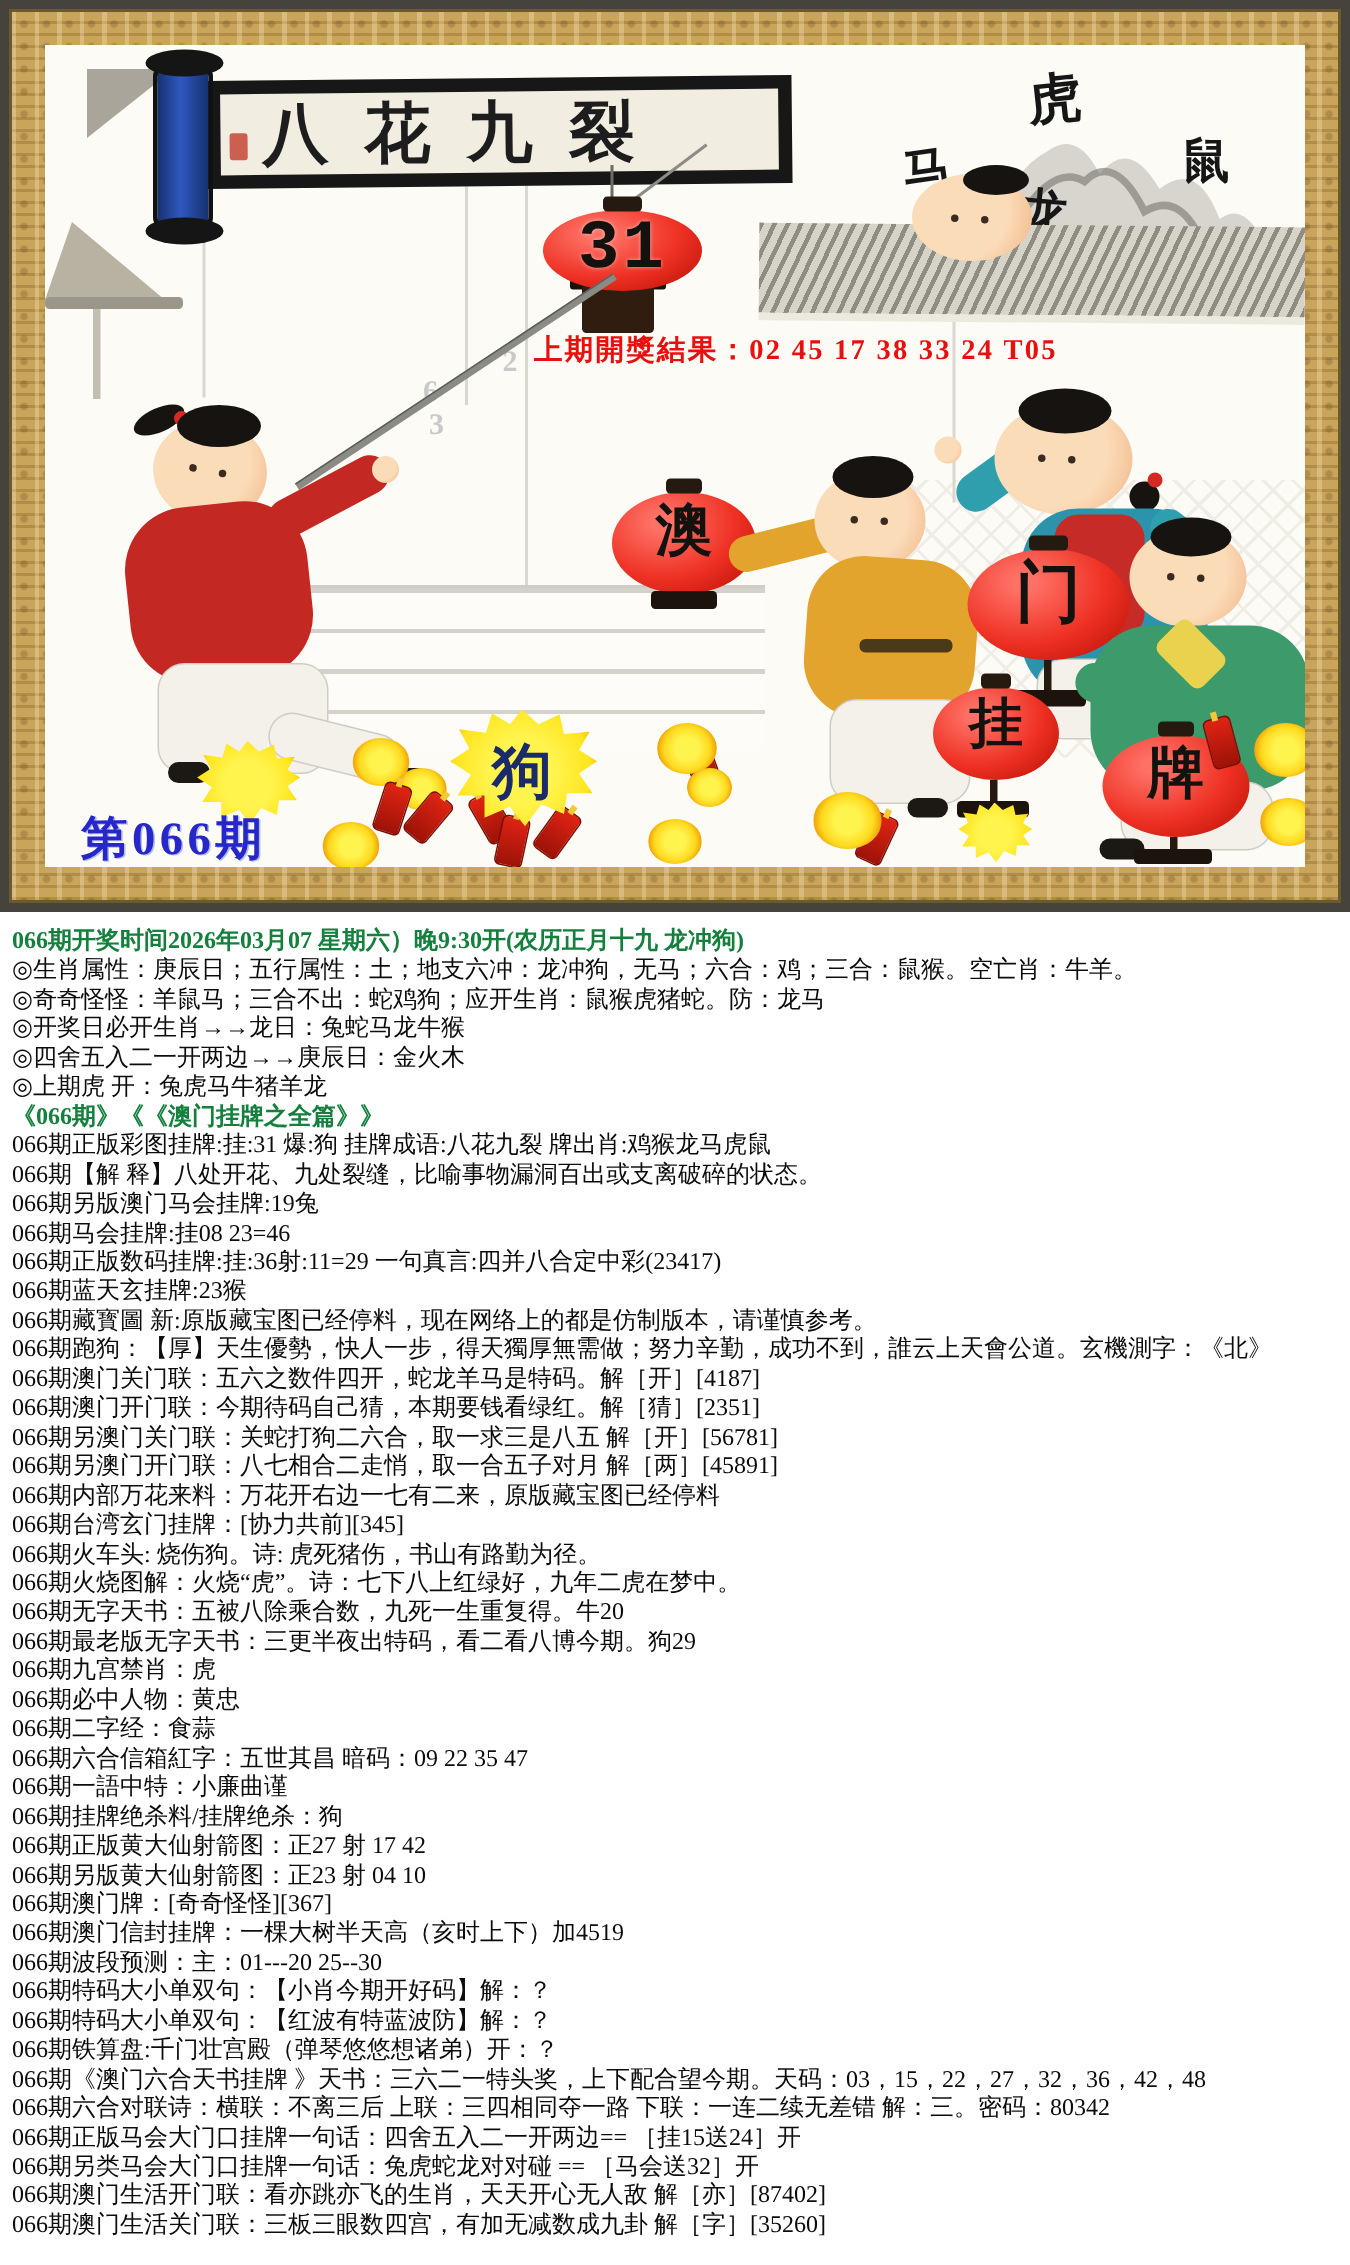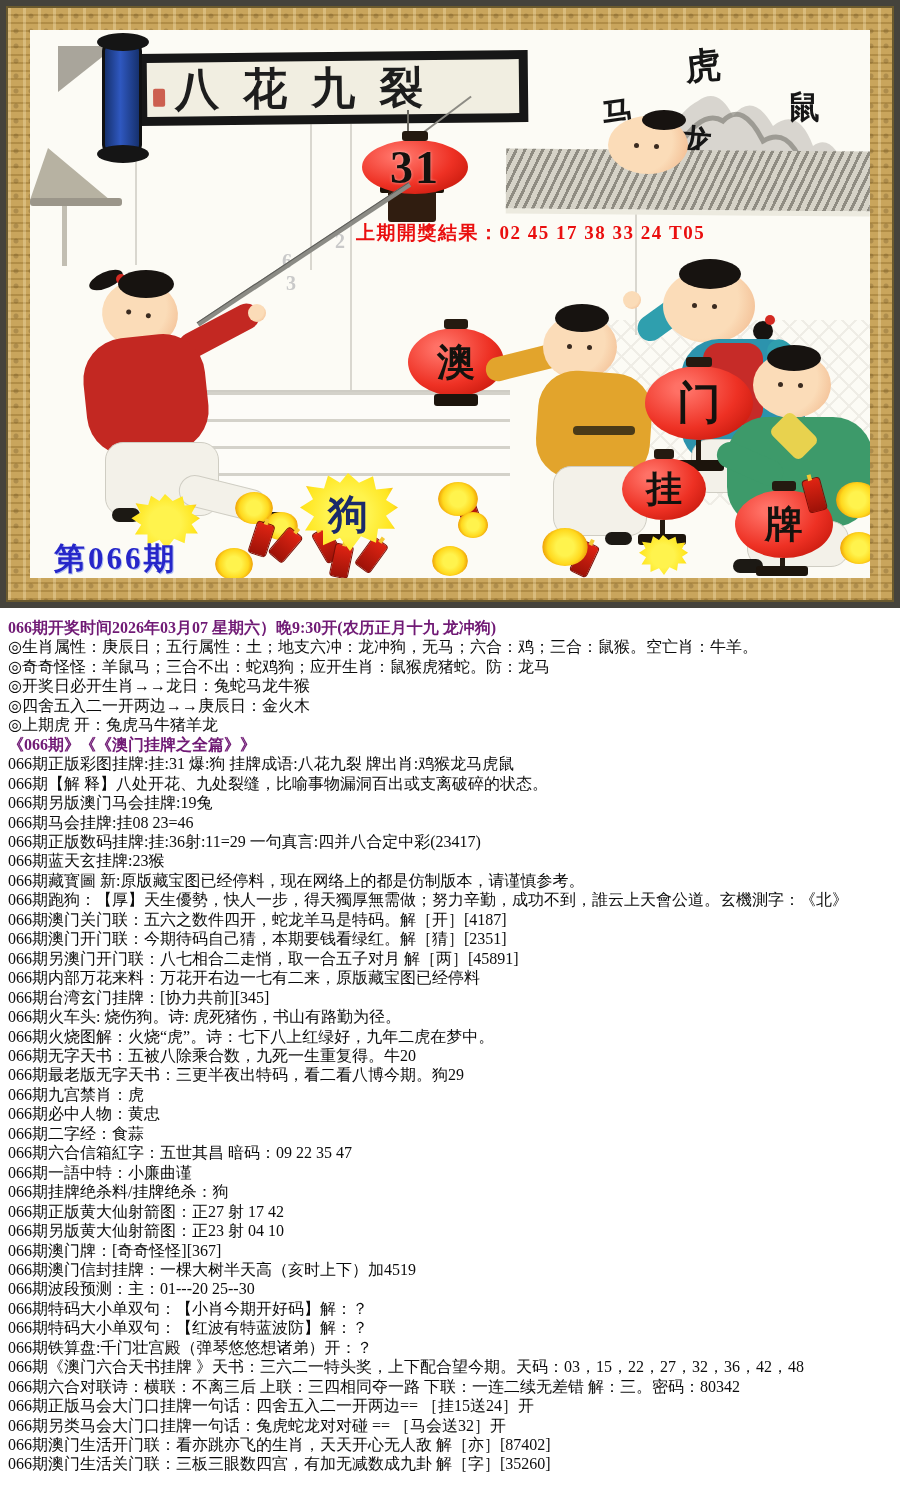--- a/index.html
+++ b/index.html
@@ -47,23 +47,23 @@
   .zchar{position:absolute;font-weight:bold;color:#161616;}
   
   .wall{position:absolute;left:476px;top:120px;width:364px;height:60px;transform:rotate(.5deg);
      background:repeating-linear-gradient(115deg,#8f8c82 0 3px,#d6d3c8 3px 8px);
      border-bottom:5px solid #eceadf;}
   .head{position:absolute;border-radius:50%;background:radial-gradient(circle at 40% 42%,#fbdcb8 55%,#efb285);}
   .head::after{content:"";position:absolute;left:32%;top:46%;width:5px;height:5px;border-radius:50%;background:#3a2b20;box-shadow:20px 1px 0 #3a2b20;}
   .hair{position:absolute;background:#171310;border-radius:50%;}
   .bow{position:absolute;width:10px;height:10px;background:#d42a22;border-radius:50%;}
   
-  .lant{position:absolute;border-radius:50%;display:flex;align-items:center;justify-content:center;
+  .lant{position:absolute;border-radius:50%;display:flex;align-items:flex-start;justify-content:center;
      background:radial-gradient(ellipse at 35% 30%,#ff7166 8%,#ee3124 55%,#bf1408 92%);
-     color:#14120e;font-weight:bold;}
+     color:#14120e;font-weight:bold;font-family:Liberation Mono, monospace;}
   .lant::before{content:"";position:absolute;top:-9px;left:38%;width:24%;height:10px;background:#241a10;border-radius:3px;}
   .stand{position:absolute;background:#1c140c;border-radius:3px;}
   .stem{position:absolute;width:5px;background:#241a10;}
   .l31{font-size:46px;letter-spacing:2px;text-shadow:0 0 3px rgba(255,255,255,.55);}
   .l31-base{position:absolute;left:358px;top:160px;width:48px;height:32px;background:#301d10;border-radius:3px;}
   .l31-lip{position:absolute;left:350px;top:156px;width:64px;height:7px;background:#1a1107;border-radius:2px;}
   .cord{position:absolute;height:2px;background:#8d8b84;transform-origin:0 50%;}
   .pole{position:absolute;left:168px;top:292px;width:254px;height:4px;background:#8b8b85;border-top:1px solid #5c5c58;
      transform-origin:0 50%;transform:rotate(-33.5deg);}
   
@@ -79,21 +79,21 @@
   .jag{clip-path:polygon(50% 0,61% 12%,75% 4%,78% 20%,95% 18%,88% 33%,100% 42%,88% 52%,97% 68%,80% 68%,78% 85%,63% 77%,52% 95%,42% 79%,25% 88%,25% 70%,7% 70%,16% 53%,2% 42%,15% 32%,8% 16%,26% 19%,30% 3%,42% 12%);
      background:radial-gradient(circle,#fff34d 35%,#ffe51e 70%,#ef7a0c 100%);display:flex;align-items:center;justify-content:center;border-radius:0;}
   .dogchar{font-size:40px;font-weight:bold;color:#1b2a6b;}
   .cracker{position:absolute;width:17px;height:32px;background:linear-gradient(#e02413,#9d1208);border:1px solid #7c0e05;border-radius:4px;}
   .cracker::before{content:"";position:absolute;left:6px;top:-5px;width:4px;height:6px;background:#f5c933;}
   .issue{position:absolute;left:24px;top:508px;font-size:31px;font-weight:bold;color:#2626c9;letter-spacing:3px;
      text-shadow:1px 1px 0 #aebcf2;white-space:nowrap;}
   
   .lines{position:relative;width:892px;padding:10px 0 0 8px;font-size:16px;line-height:19.45px;color:#0c0c0c;}
   .line{white-space:nowrap;}
-  .line.red{color:#701a75;font-weight:bold;}
+  .line.red{color:#15803d;font-weight:bold;}
 </style>
 </head>
 <body>
 
 <div class="page">
   <div class="poster">
     <div class="frame"></div>
     <div class="scene">
 
       <div class="vline" style="left:105px;top:95px;height:140px;"></div>
@@ -251,20 +251,21 @@
       <div class="line">066期正版彩图挂牌:挂:31 爆:狗 挂牌成语:八花九裂 牌出肖:鸡猴龙马虎鼠</div>
       <div class="line">066期【解 释】八处开花、九处裂缝，比喻事物漏洞百出或支离破碎的状态。</div>
       <div class="line">066期另版澳门马会挂牌:19兔</div>
       <div class="line">066期马会挂牌:挂08 23=46</div>
       <div class="line">066期正版数码挂牌:挂:36射:11=29 一句真言:四并八合定中彩(23417)</div>
       <div class="line">066期蓝天玄挂牌:23猴</div>
       <div class="line">066期藏寳圖 新:原版藏宝图已经停料，现在网络上的都是仿制版本，请谨慎参考。</div>
       <div class="line">066期跑狗：【厚】天生優勢，快人一步，得天獨厚無需做；努力辛勤，成功不到，誰云上天會公道。玄機測字：《北》</div>
       <div class="line">066期澳门关门联：五六之数件四开，蛇龙羊马是特码。解［开］[4187]</div>
       <div class="line">066期澳门开门联：今期待码自己猜，本期要钱看绿红。解［猜］[2351]</div>
+      <div class="line">066期另澳门关门联：关蛇打狗二六合，取一求三是八五 解［开］[56781]</div>
       <div class="line">066期另澳门开门联：八七相合二走悄，取一合五子对月 解［两］[45891]</div>
       <div class="line">066期内部万花来料：万花开右边一七有二来，原版藏宝图已经停料</div>
       <div class="line">066期台湾玄门挂牌：[协力共前][345]</div>
       <div class="line">066期火车头: 烧伤狗。诗: 虎死猪伤，书山有路勤为径。</div>
       <div class="line">066期火烧图解：火烧“虎”。诗：七下八上红绿好，九年二虎在梦中。</div>
       <div class="line">066期无字天书：五被八除乘合数，九死一生重复得。牛20</div>
       <div class="line">066期最老版无字天书：三更半夜出特码，看二看八博今期。狗29</div>
       <div class="line">066期九宫禁肖：虎</div>
       <div class="line">066期必中人物：黄忠</div>
       <div class="line">066期二字经：食蒜</div>

